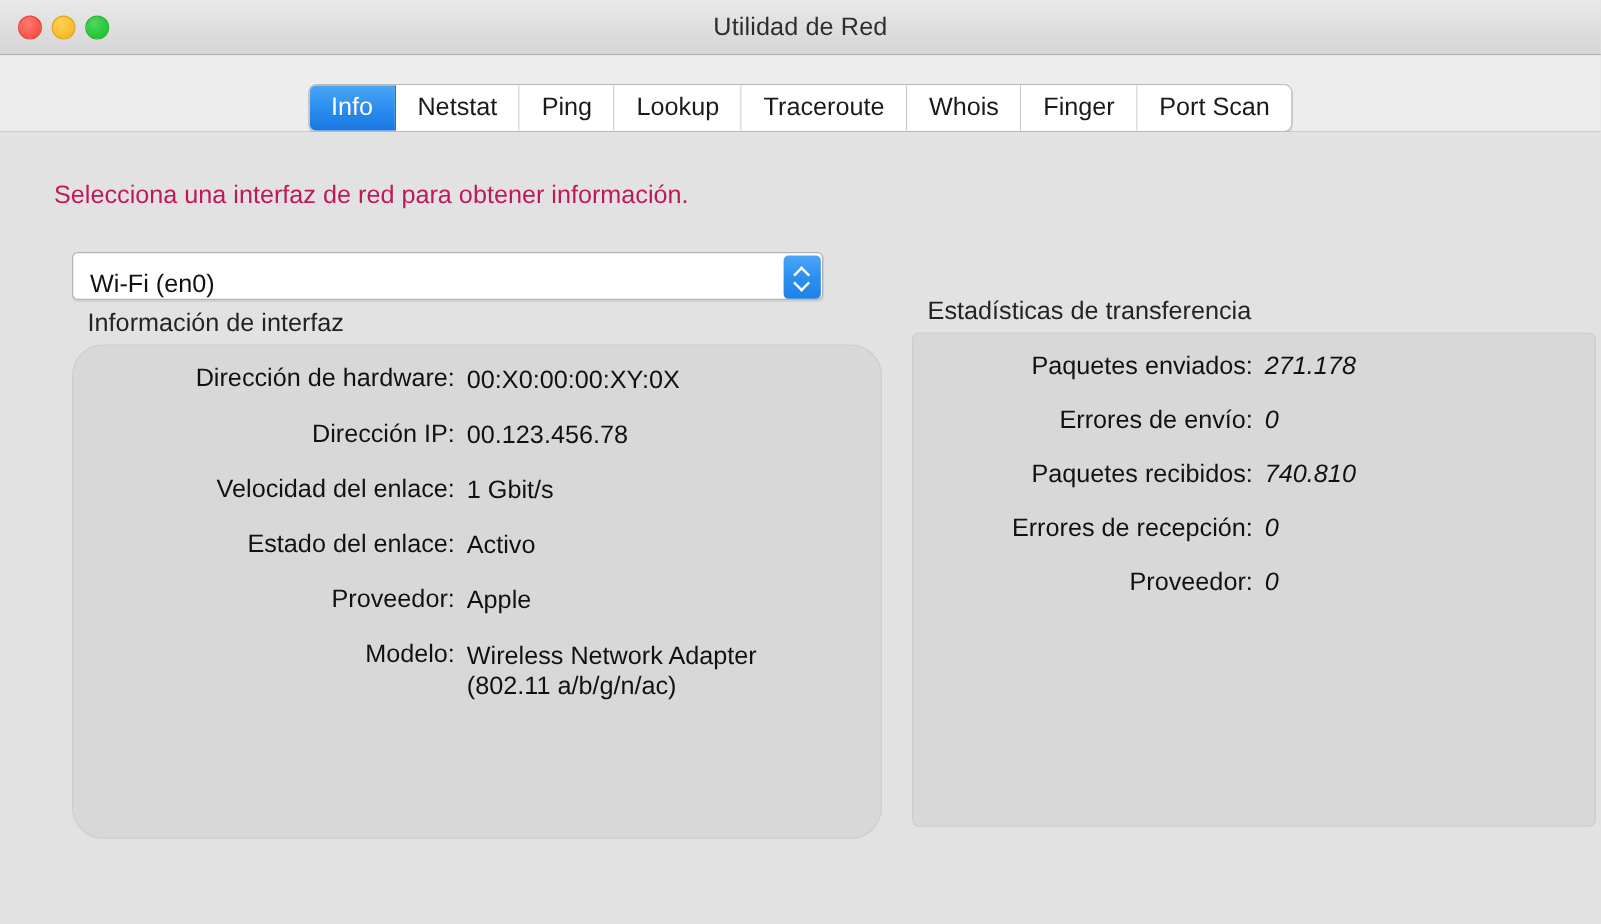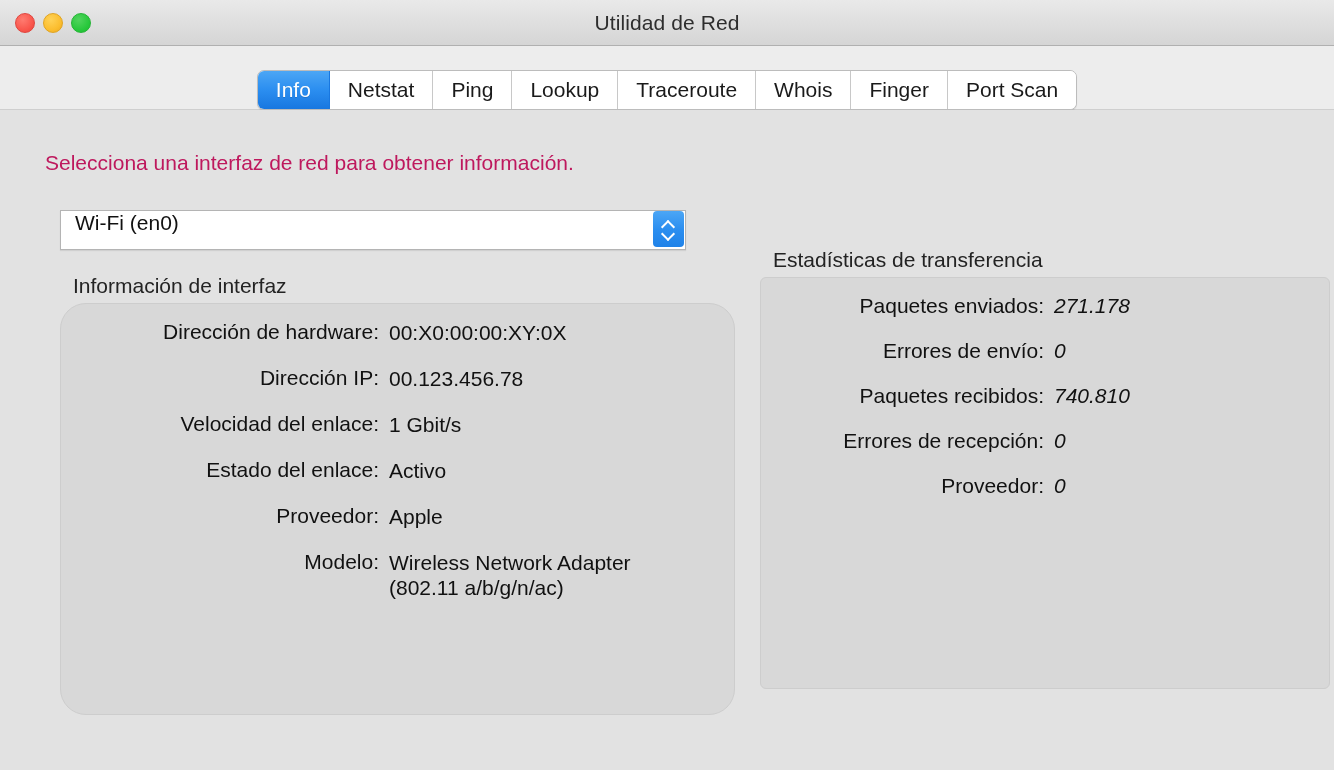--- a/index.html
+++ b/index.html
@@ -131,24 +131,24 @@
 
   
   .popup {
     position: absolute;
     left: 60px;
     top: 100px;
     width: 626px;
     height: 40px;
     background: #ffffff;
     border: 1px solid #b4b4b4;
-    border-radius: 0;
-    box-sizing: border-box;
-    display: flex;
-    align-items: flex-start;
+    border-radius: 5px;
+    box-sizing: border-box;
+    display: flex;
+    align-items: flex-end;
     box-shadow: 0 1px 1px rgba(0,0,0,0.08);
   }
   .popup-value {
     flex: 1 1 auto;
     padding-left: 14px;
     font-size: 21px;
     color: #111;
     white-space: nowrap;
     overflow: hidden;
   }
@@ -194,21 +194,21 @@
     padding-left: 13px;
   }
   .group-box {
     background: #d8d8d8;
     border: 1px solid #cdcdcd;
     border-radius: 6px;
     box-sizing: border-box;
     padding: 16px 0 14px 0;
   }
 
-  #group-interface { left: 60px;  top: 164px; width: 675px; }
+  #group-interface { left: 60px;  top: 148px; width: 675px; }
   #group-interface .group-box { height: 412px; border-radius: 26px; }
   #group-stats     { left: 760px; top: 138px; width: 570px; }
   #group-stats     .group-box { height: 412px; }
 
   .row {
     display: flex;
     align-items: flex-start;
     font-size: 21px;
     color: #111;
     margin-bottom: 21px;

